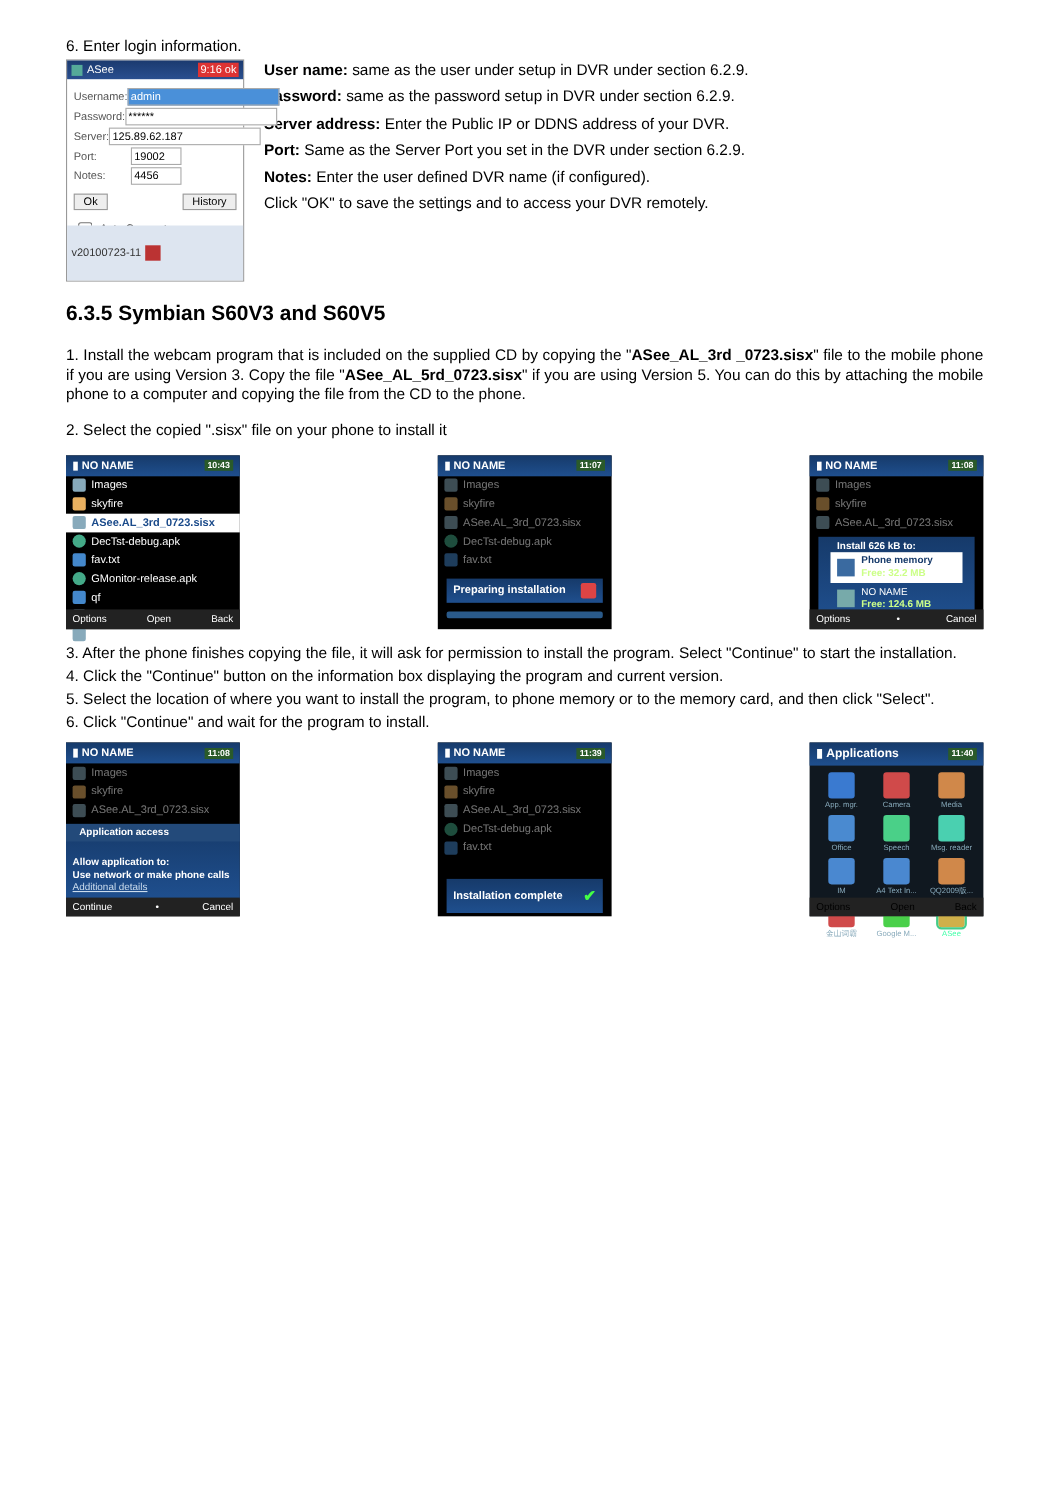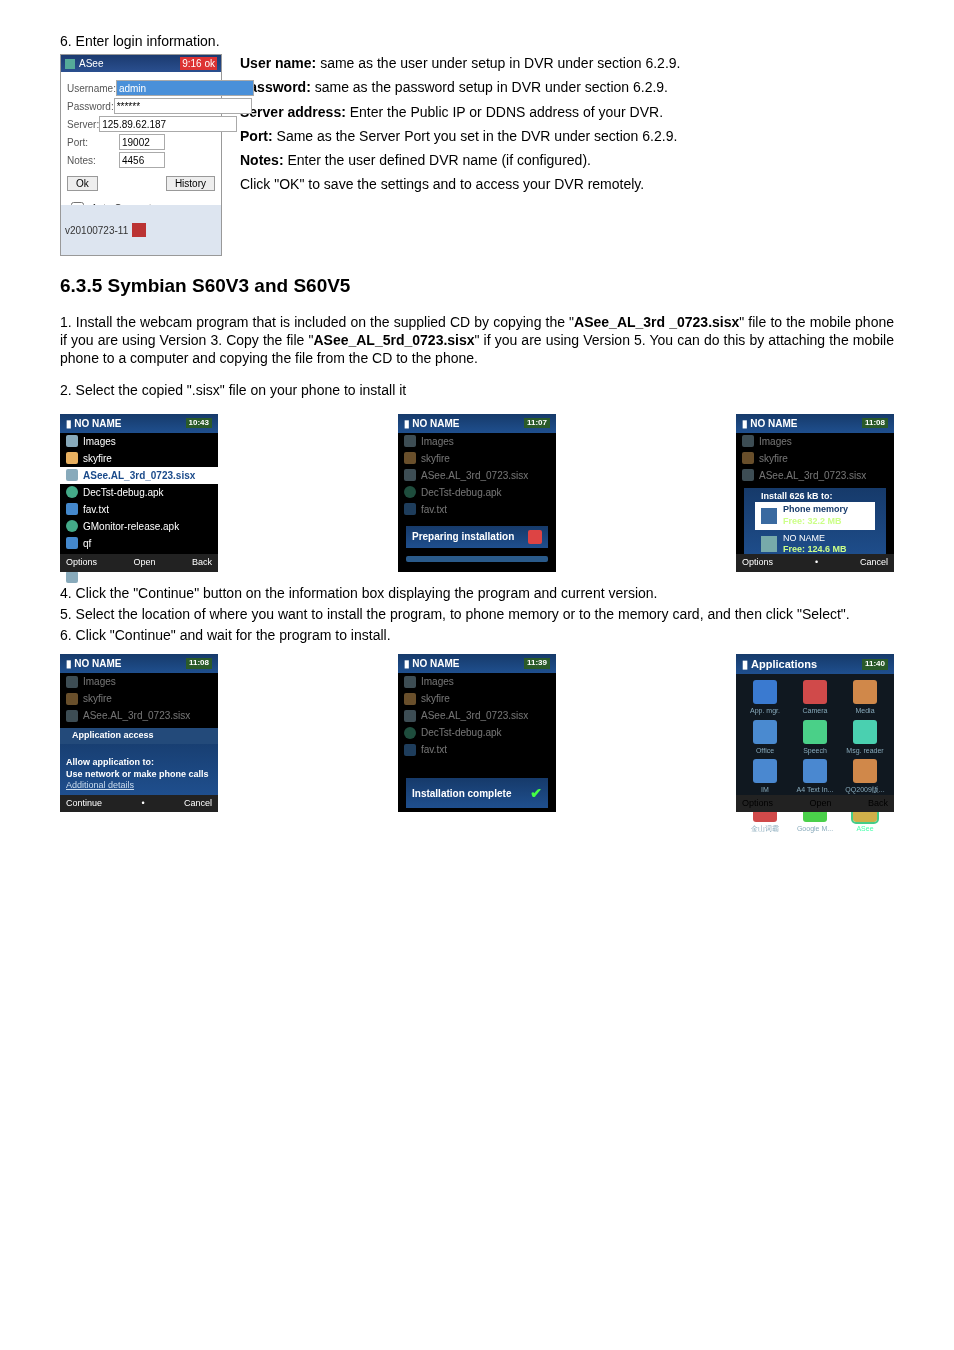--- a/index.html
+++ b/index.html
@@ -230,20 +230,21 @@
    </div>
    <div class="shot-foot">
           <span>Options</span>
           <span>•</span>
           <span>Cancel</span>
         </div>
   </div>
  </div>
 
  <div class="after-list">
+  <p>3. After the phone finishes copying the file, it will ask for permission to install the program. Select "Continue" to start the installation.</p>
   <p>4. Click the "Continue" button on the information box displaying the program and current version.</p>
   <p>5. Select the location of where you want to install the program, to phone memory or to the memory card, and then click "Select".</p>
   <p>6. Click "Continue" and wait for the program to install.</p>
  </div>
 
  <div class="three-shots2">
   <div class="shot">
    <div class="shot-top">▮&nbsp;<span>NO NAME</span><span class="tm">11:08</span></div>
    <div class="shot-list" style="opacity:.45">
     <div class="shot-item">

